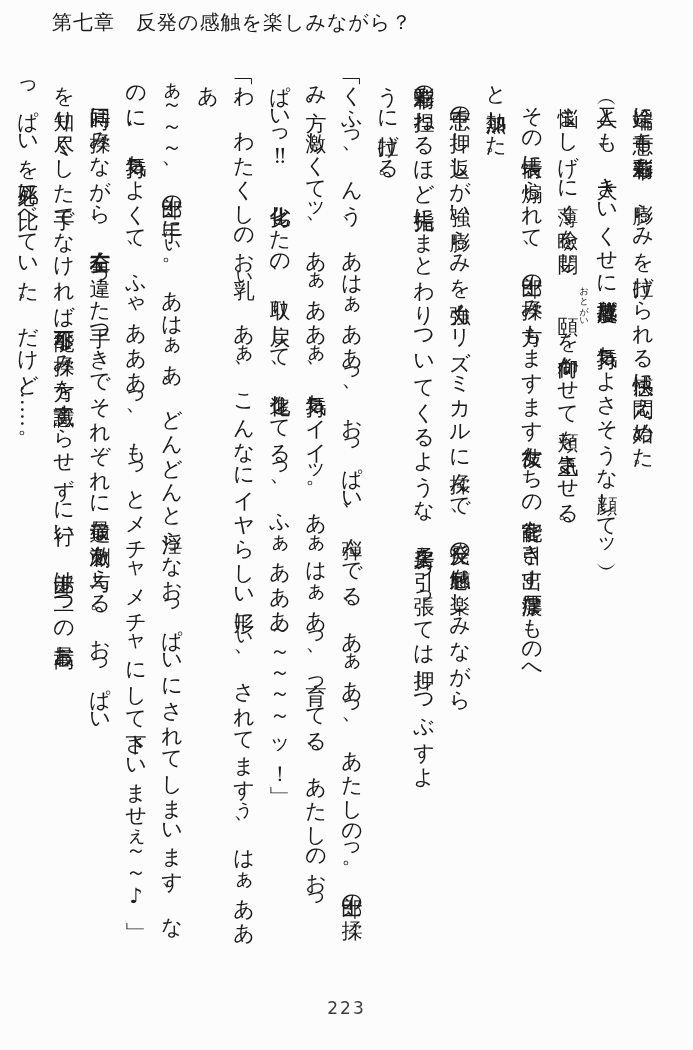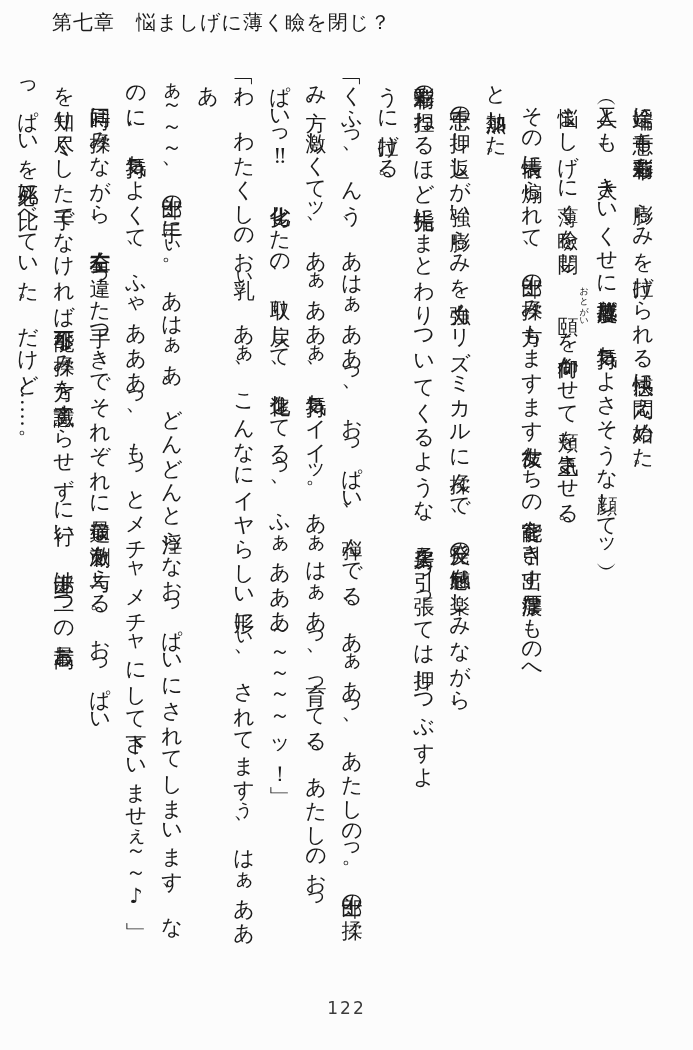--- a/index.html
+++ b/index.html
@@ -40,21 +40,21 @@
     letter-spacing:2px;
     color:#3c3c3c;
     font-family:"DejaVu Sans","Liberation Sans",sans-serif;
   }
 </style>
 </head>
 <body>
 
 <div class="page">
 
-  <div class="header">第七章　悩ましげに薄く瞼を閉じ？</div>
+  <div class="header">第七章　反発の感触を楽しみながら？</div>
 
   <div class="body-text">
     <div class="line indent">途端に千恵も彩莉華も、膨らみを拉げられる快感に悶え始めた。</div>
     <div class="line indent">（二人とも、大きいくせに感度抜群だ。気持ちよさそうな顔してッ）</div>
     <div class="line indent"><span>悩ましげに薄く瞼を閉じ、</span><ruby><span>頤</span><rt>おとがい</rt></ruby><span>を仰向かせて頬を上気させる。</span></div>
     <div class="line indent">その表情に煽られて、士郎の揉み方もますます彼女たちの官能を引き出す濃厚なものへ</div>
     <div class="line">と加熱した。</div>
     <div class="line indent">千恵の押し返しが強い膨らみを力強くリズミカルに揉んで、反発の感触を楽しみながら、</div>
     <div class="line">彩莉華の捏ねるほど指先にまとわりついてくるような、柔房を引っ張っては押しつぶすよ</div>
     <div class="line">うに拉げる。</div>
@@ -62,15 +62,15 @@
     <div class="line">み方、激しくてッ、あぁああぁ、気持ちイイッ。あぁはぁあっ、育ってる、あたしのおっ</div>
     <div class="line">ぱいっ‼　劣化したの、取り戻して、進化してるっ、ふぁあああ～～～～～ッ！」</div>
     <div class="line">「わ、わたくしのお乳ぃ、あぁ、こんなにイヤらしい形にぃ、されてますぅ、はぁあああ</div>
     <div class="line">ぁ～～～、士郎の手にぃ。あはぁあ、どんどんと淫らなおっぱいにされてしまいます、な</div>
     <div class="line">のに、気持ちよくて、ふゃあああっ、もっとメチャメチャにして下さいませぇ～～♪」</div>
     <div class="line indent">同時に揉みながら、左右全く違った手つきでそれぞれに最適な刺激を与える。おっぱい</div>
     <div class="line">を知り尽くした手でなければ不可能な揉み方を意識すらせずに行い、士郎は二つの最高お</div>
     <div class="line">っぱいを必死に比べていた。だけど……。</div>
   </div>
 
-  <div class="page-number">122</div>
+  <div class="page-number">223</div>
 
 </div>
 
 </body></html>

